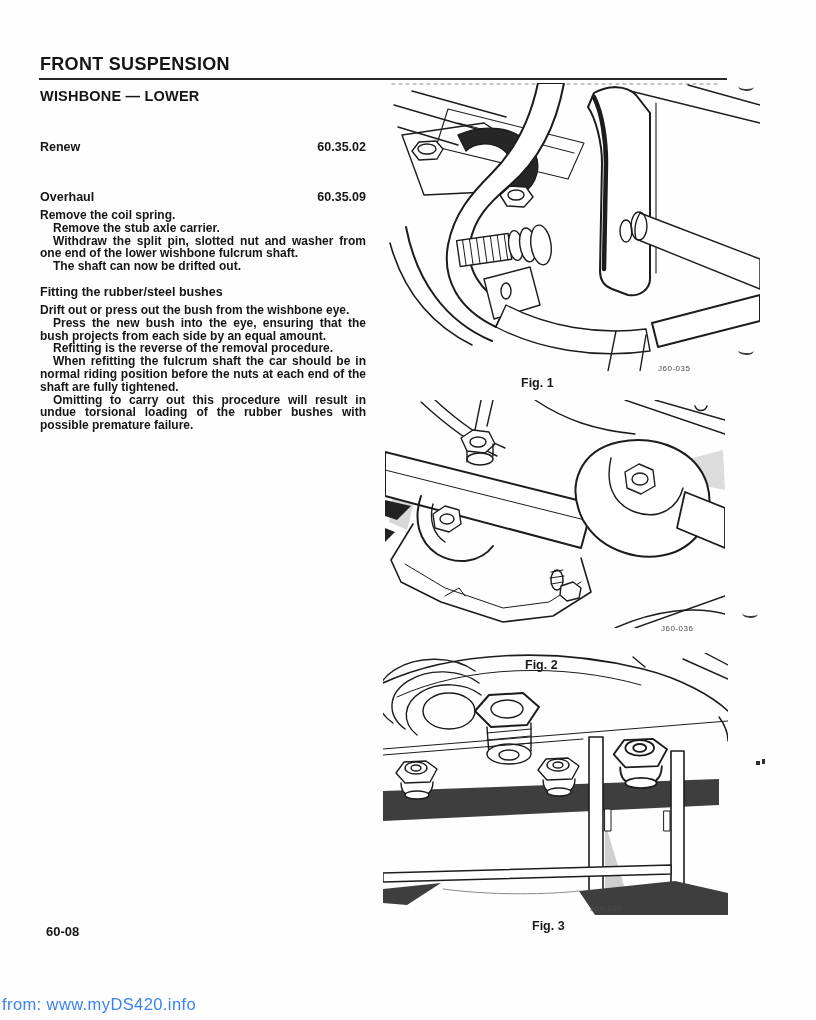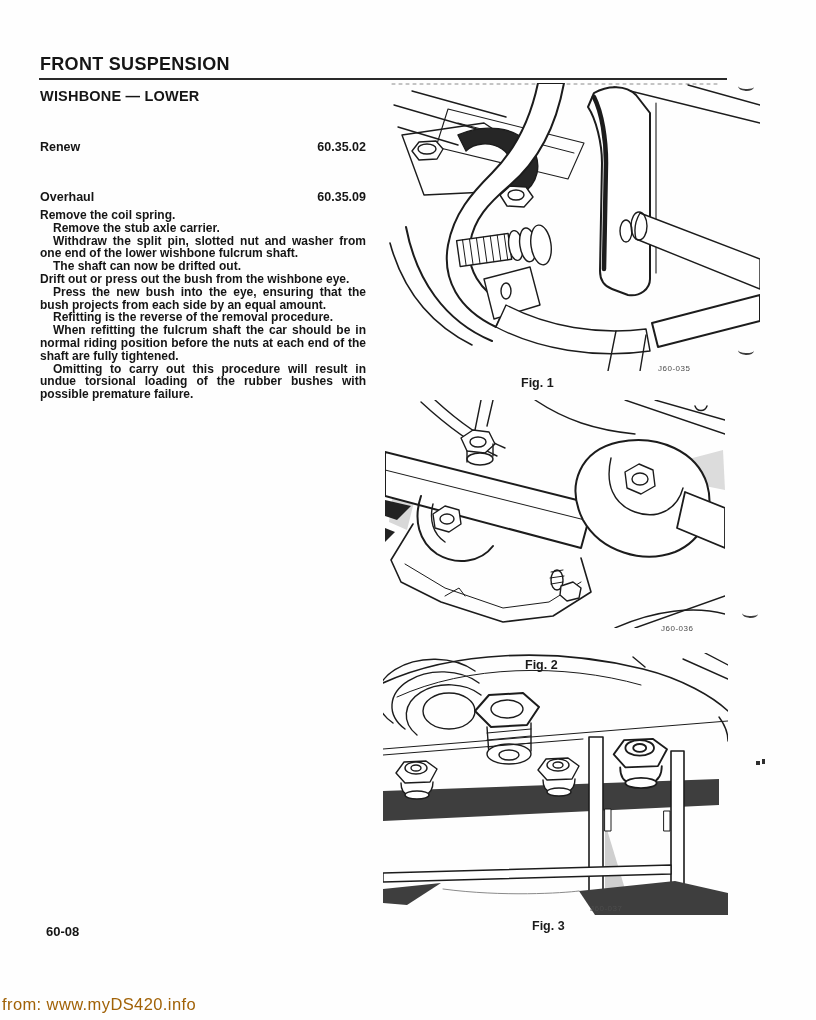--- a/index.html
+++ b/index.html
@@ -21,21 +21,21 @@
   
   .fig{position:absolute;}
   .fig svg{display:block;}
   .fig-cap{position:absolute;font-size:12.5px;font-weight:bold;color:#1a1a1a;}
   .fig-code{position:absolute;font-size:8px;color:#4c4c4c;letter-spacing:.5px;text-align:center;}
   .cap1{left:521px;top:376px;} .code1{left:658px;top:364px;}
   .cap2{left:525px;top:658px;} .code2{left:661px;top:624px;}
   .cap3{left:532px;top:919px;} .code3{left:590px;top:904px;}
   
   .page-num{position:absolute;left:46px;top:924px;font-size:13px;font-weight:bold;}
-  .watermark{position:absolute;left:2px;top:995px;font-size:16.5px;color:#a16207;letter-spacing:.4px;}
+  .watermark{position:absolute;left:2px;top:995px;font-size:16.5px;color:#3b82f6;letter-spacing:.4px;}
   
   .artifact{position:absolute;width:16px;height:7px;border-bottom:2px solid #3c3c3c;border-radius:50%;}
   .a1{left:738px;top:82px;transform:rotate(3deg);}
   .a2{left:738px;top:346px;transform:rotate(2deg);}
   .a3{left:742px;top:609px;transform:rotate(3deg);}
   .speck{position:absolute;width:4px;height:4px;background:#2e2e2e;}
   .s1{left:756px;top:761px;} .s2{left:762px;top:759px;width:3px;height:5px;}
 </style>
 </head>
 <body>
@@ -54,20 +54,21 @@
     <div class="op-row">
       <span>Overhaul</span>
       <span>60.35.09</span>
     </div>
     <div class="proc">
       <p>Remove the coil spring.</p>
       <p class="ind">Remove the stub axle carrier.</p>
       <p class="ind">Withdraw the split pin, slotted nut and washer from one end of the lower wishbone fulcrum shaft.</p>
       <p class="ind">The shaft can now be drifted out.</p>
     </div>
+    <div class="sub-title">Fitting the rubber/steel bushes</div>
     <div>
       <p>Drift out or press out the bush from the wishbone eye.</p>
       <p class="ind">Press the new bush into the eye, ensuring that the bush projects from each side by an equal amount.</p>
       <p class="ind">Refitting is the reverse of the removal procedure.</p>
       <p class="ind">When refitting the fulcrum shaft the car should be in normal riding position before the nuts at each end of the shaft are fully tightened.</p>
       <p class="ind">Omitting to carry out this procedure will result in undue torsional loading of the rubber bushes with possible premature failure.</p>
     </div>
   </div>
 
   <div class="fig" style="left:388px;top:83px;width:372px;height:288px">

